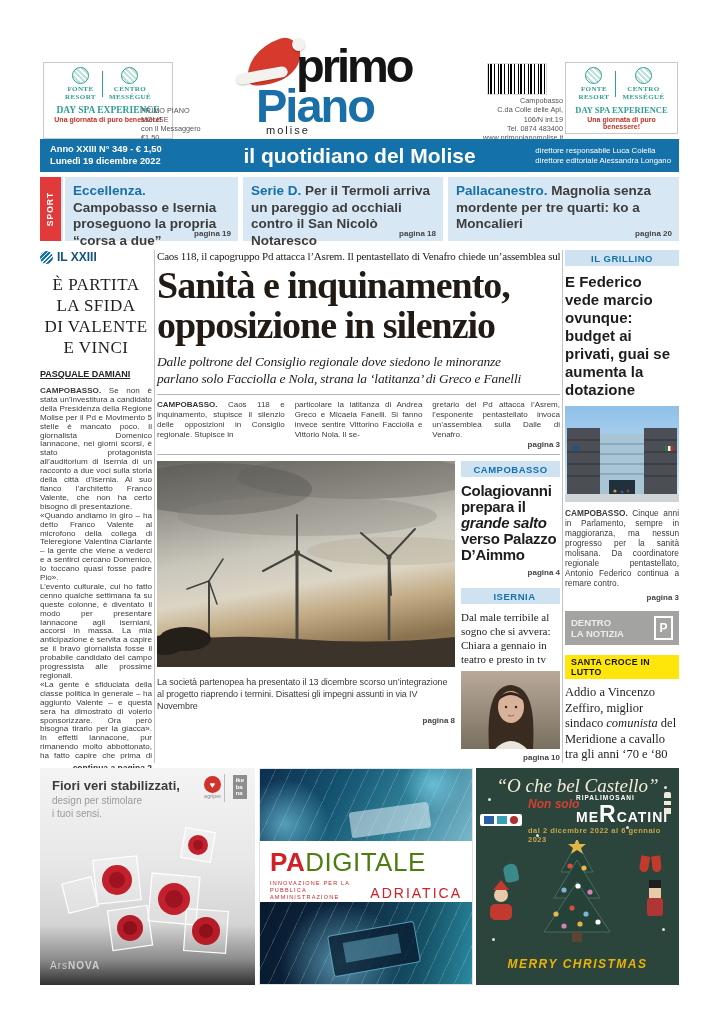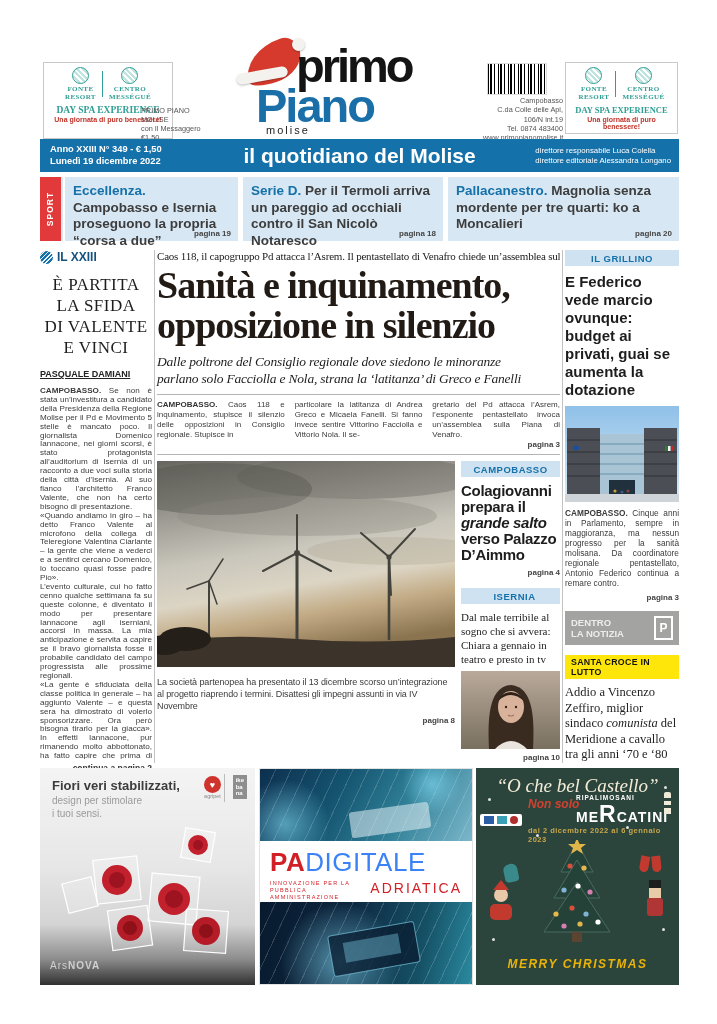--- a/index.html
+++ b/index.html
@@ -94,21 +94,21 @@
   .fl-brand1-name{font-size:5.5px;color:#888;text-align:center;}
   .fl-brand2{background:#8e8e8e;color:#fff;font-weight:bold;font-size:6px;line-height:6.5px;padding:2px 3px;text-align:left;}
   .fl-footer{font-size:10px;color:#cfcfcf;letter-spacing:1px;}
   .ad-pad{background:#fff;border:1px solid #e2e2e2;}
   .pad-band-top{background:linear-gradient(120deg,#0d2f4e 0%,#14536f 35%,#2f7f96 65%,#7cb7cb 100%);position:relative;overflow:hidden;}
   .pad-band-bot{background:linear-gradient(100deg,#081a2e 0%,#0d2740 40%,#155065 75%,#2a8aa0 100%);position:relative;overflow:hidden;}
   .pad-glow{position:absolute;border-radius:50%;background:radial-gradient(circle,rgba(140,230,255,.55),rgba(140,230,255,0) 70%);}
   .pad-lines{position:absolute;inset:0;background:repeating-linear-gradient(115deg,rgba(255,255,255,.16) 0 1px,transparent 1px 14px);}
   .pad-name{font-size:26px;letter-spacing:.5px;}
   .pad-name b{color:#d22027;font-weight:bold;}
-  .pad-name span{color:#3b82f6;}
+  .pad-name span{color:#4d7c0f;}
   .pad-tag{font-size:5.5px;letter-spacing:1.2px;color:#d22027;line-height:7px;}
   .pad-region{font-size:14px;letter-spacing:2px;color:#d22027;}
   .ad-xmas{background:#2b453d;position:relative;overflow:hidden;color:#f3e9d2;}
   .xmas-title{font-family:"Liberation Serif",serif;font-style:italic;font-size:19px;text-align:center;color:#f5ecd8;}
   .xmas-nonsolo{color:#d4402f;font-weight:bold;font-style:italic;font-size:12px;}
   .xmas-brandtop{font-size:6.5px;font-weight:bold;letter-spacing:1px;color:#fff;}
   .xmas-brand{font-weight:bold;color:#fff;font-size:14px;letter-spacing:1px;}
   .xmas-brand .bigR{font-size:23px;}
   .xmas-dates{color:#c8a64a;font-weight:bold;font-size:7.5px;letter-spacing:.5px;}
   .xmas-merry{color:#eab308;font-weight:bold;font-style:italic;font-size:12px;letter-spacing:1.5px;text-align:center;}
@@ -233,21 +233,21 @@
   <div class="abs" style="left:157px;top:250px;width:403px;">
     <div class="kicker">Caos 118, il capogruppo Pd attacca l’Asrem. Il pentastellato di Venafro chiede un’assemblea sulla Piana</div>
     <div class="headline pre" style="margin-top:3px;">Sanità e inquinamento,
 opposizione in silenzio</div>
     <div class="deck pre" style="margin-top:8px;">Dalle poltrone del Consiglio regionale dove siedono le minoranze
 parlano solo Facciolla e Nola, strana la ‘latitanza’ di Greco e Fanelli</div>
     <div class="rule" style="margin-top:7px;"></div>
     <div class="bodycols" style="margin-top:5px;">
       <div class="bodycol"><b>CAMPOBASSO.</b><span> Caos 118 e inquinamento, stupisce il silenzio delle opposizioni in Consiglio regionale. Stupisce in</span></div>
       <div class="bodycol">particolare la latitanza di Andrea Greco e Micaela Fanelli. Si fanno invece sentire Vittorino Facciolla e Vittorio Nola. Il se-</div>
-      <div class="bodycol"><span>gretario del Pd attacca l’Asrem, l’esponente pentastellato invoca un’assemblea sulla Piana di Venafro.</span>
+      <div class="bodycol"><span>gretario del Pd attacca l’Asrem, l’esponente pentastellato invoca un’assemblea sulla Dalle di Venafro.</span>
         <div class="pag">pagina 3</div>
       </div>
     </div>
     <div class="rule" style="margin-top:4px;"></div>
 
     <div style="display:flex;margin-top:6px;">
 
       <div style="width:298px;">
         <svg width="298" height="206">
           <defs>
@@ -420,21 +420,21 @@
 
   <div class="abs ad ad-pad" style="left:259px;top:768px;width:214px;height:217px;">
     <div class="pad-band-top" style="width:100%;height:72px;">
       <div class="pad-lines"></div>
       <div class="pad-glow" style="width:90px;height:90px;left:-20px;top:10px;"></div>
       <div class="pad-glow" style="width:60px;height:60px;right:10px;top:-15px;"></div>
       <div class="abs" style="left:90px;top:38px;width:80px;height:26px;background:rgba(230,240,245,.55);transform:rotate(-8deg);border-radius:3px;"></div>
     </div>
     <div style="padding:6px 10px;height:61px;box-sizing:border-box;">
       <div class="pad-name"><b>PA</b><span>DIGITALE</span></div>
-      <div style="display:flex;justify-content:space-between;align-items:flex-start;margin-top:2px;">
+      <div style="display:flex;justify-content:space-between;align-items:flex-end;margin-top:2px;">
         <div class="pad-tag pre">INNOVAZIONE PER LA
 PUBBLICA AMMINISTRAZIONE</div>
         <div class="pad-region">ADRIATICA</div>
       </div>
     </div>
     <div class="pad-band-bot" style="width:100%;height:82px;">
       <div class="pad-lines"></div>
       <div class="pad-glow" style="width:120px;height:120px;left:20px;top:0;"></div>
       <div class="abs" style="left:70px;top:26px;width:86px;height:40px;background:rgba(10,30,50,.8);border:1px solid rgba(140,230,255,.6);transform:rotate(-10deg);border-radius:3px;"></div>
       <div class="abs" style="left:84px;top:36px;width:56px;height:20px;background:rgba(140,230,255,.35);transform:rotate(-10deg);"></div>

